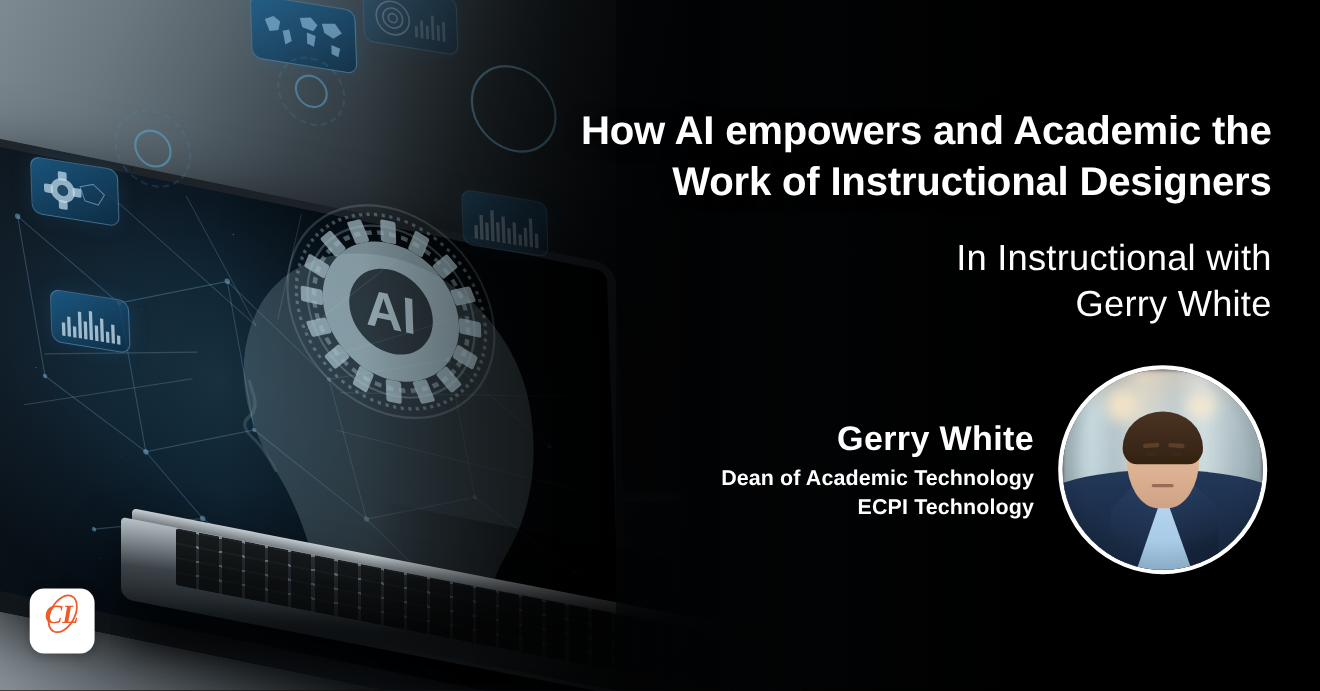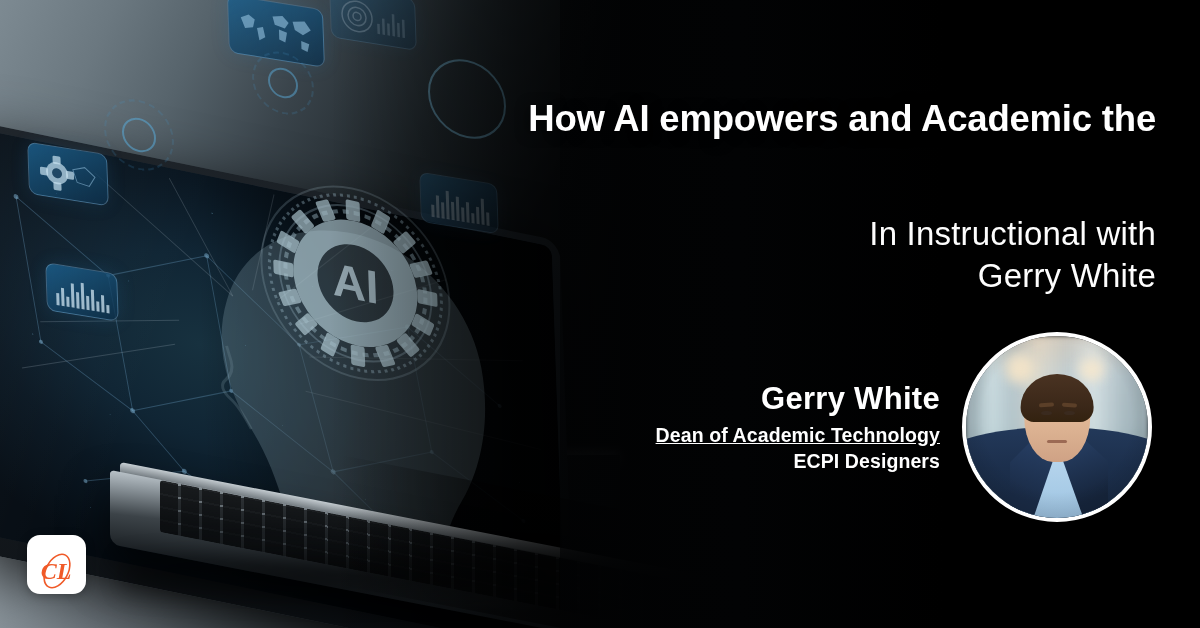--- a/index.html
+++ b/index.html
@@ -195,21 +195,21 @@
   .speaker-block {
     position:absolute;
     left:480px; top:380px; width:460px;
     text-align:right;
     color:#fff;
   }
   .speaker-name {
     font-size:31px; font-weight:700; letter-spacing:.3px; line-height:1.2;
   }
   .speaker-role {
-    font-size:19.5px; font-weight:600; line-height:1.32; margin-top:6px; letter-spacing:.1px;text-decoration:underline;
+    font-size:19.5px; font-weight:600; line-height:1.32; margin-top:6px; letter-spacing:.1px;
   }
   .speaker-org {
     font-size:19.5px; font-weight:600; line-height:1.32; letter-spacing:.1px;
   }
 
   
   .portrait {
     position:absolute;
     left:962px; top:332px;
     width:190px; height:190px;
@@ -297,21 +297,21 @@
   }
 
   
   .logo {
     position:absolute;
     left:27px; top:535px;
     width:59px; height:59px;
     background:#fff;
     border-radius:13px;
     box-shadow:0 2px 10px rgba(0,0,0,.25);
-    display:flex; align-items:flex-end; justify-content:center;
+    display:flex; align-items:flex-start; justify-content:center;
   }
 </style>
 </head>
 <body>
 
 <div id="banner">
 
   <div class="photo-layer">
     <div class="wall"></div>
     <div class="desk-edge"></div>
@@ -519,31 +519,32 @@
       <div class="keyboard-fade"></div>
       <div class="laptop-shadow"></div>
     </div>
 
     <div class="wall-right-fade"></div>
     <div class="global-right-black"></div>
   </div>
 
   <div class="title">
     <div>How AI empowers and Academic the</div>
+    <div>Work of Instructional Designers</div>
   </div>
 
   <div class="subtitle">
     <div>In Instructional with</div>
     <div>Gerry White</div>
   </div>
 
   <div class="speaker-block">
     <div class="speaker-name">Gerry White</div>
     <div class="speaker-role">Dean of Academic Technology</div>
-    <div class="speaker-org">ECPI Designers</div>
+    <div class="speaker-org">ECPI Technology</div>
   </div>
 
   <div class="portrait">
     <div class="p-bg"></div>
     <div class="p-bg-bands"></div>
     <div class="p-light-l"></div>
     <div class="p-light-r"></div>
     <div class="p-neck"></div>
     <div class="p-suit"></div>
     <div class="p-shirt"></div>

